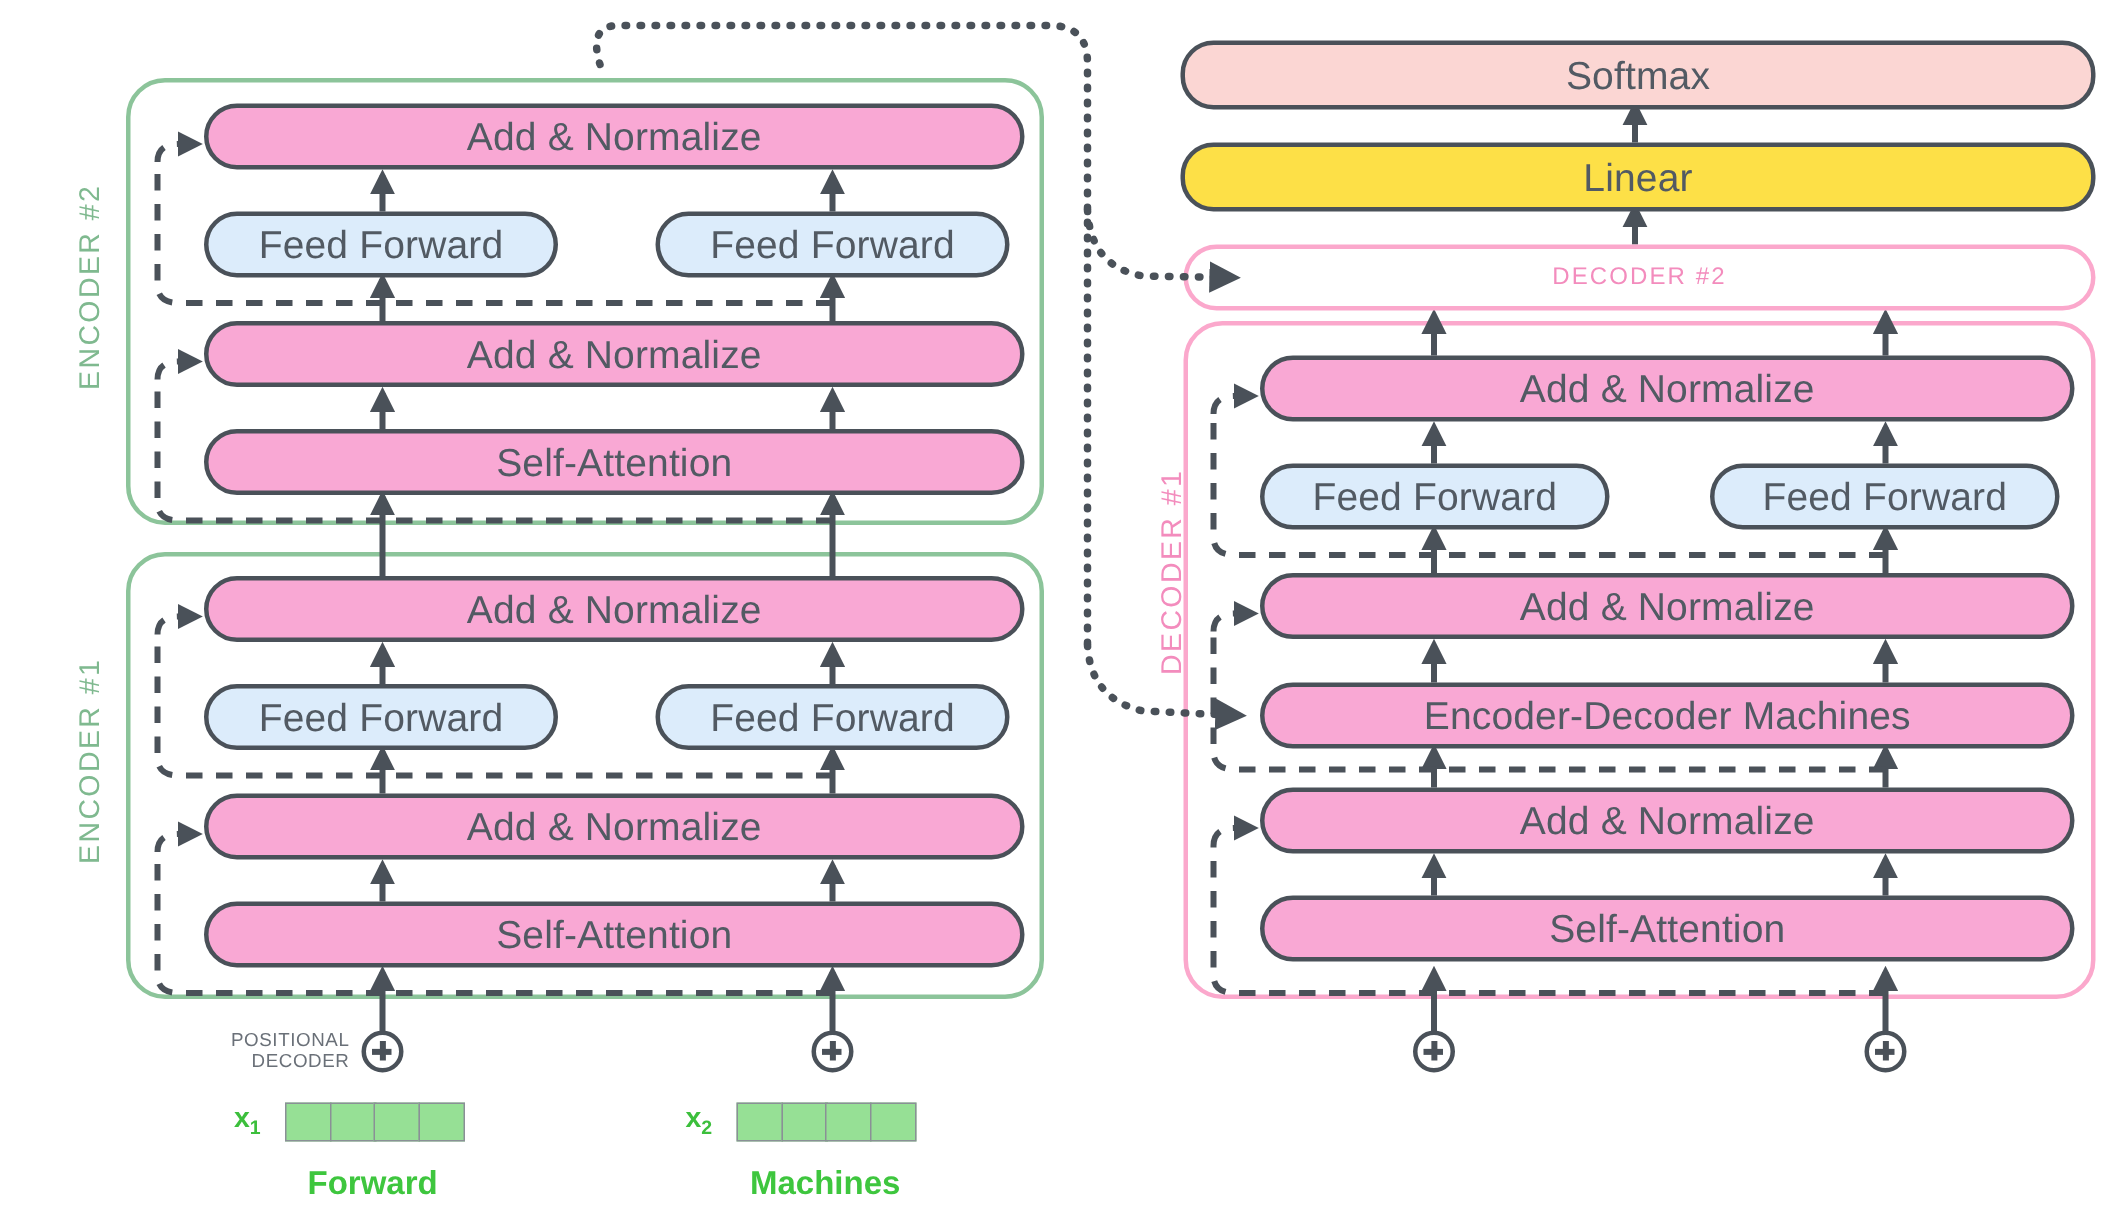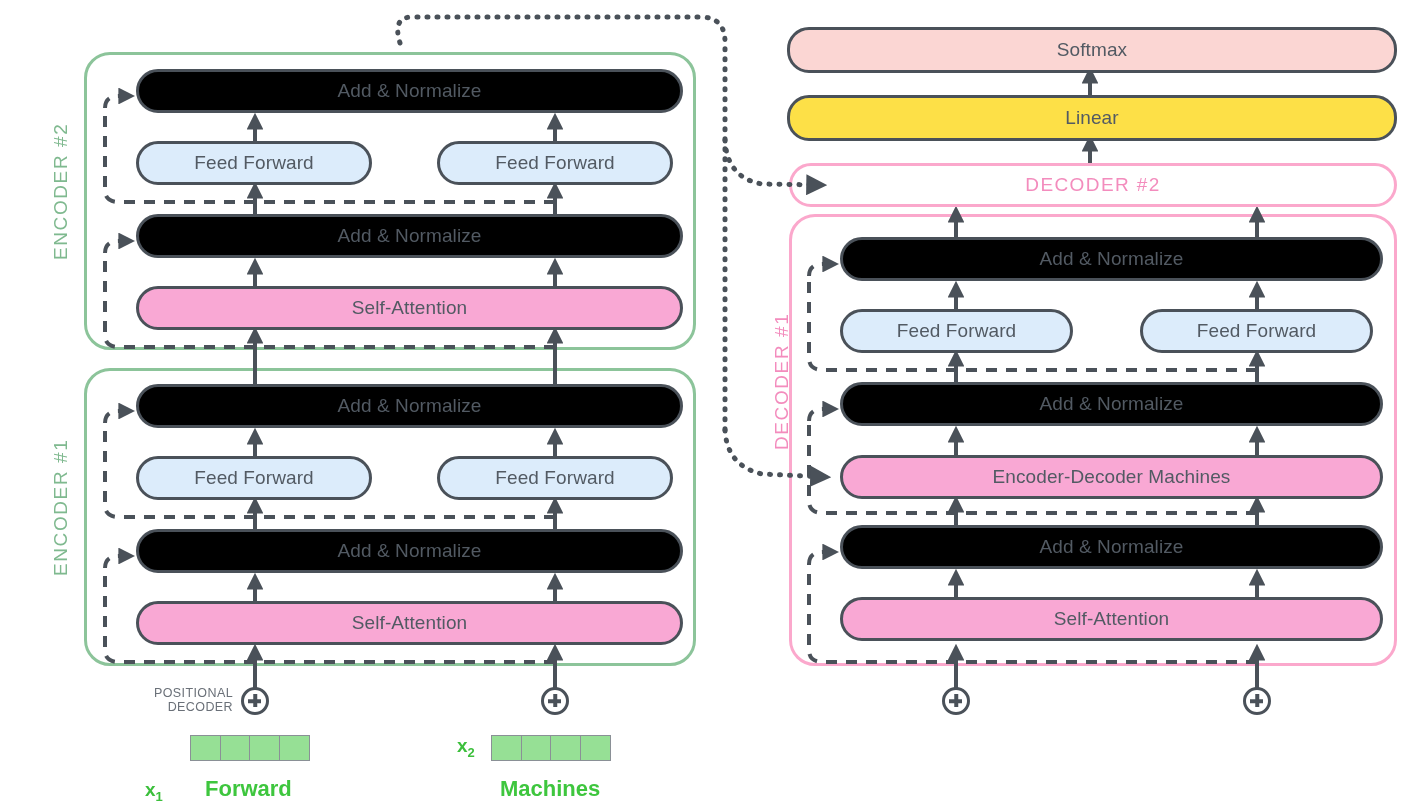--- a/index.html
+++ b/index.html
@@ -7,26 +7,26 @@
   #stage{position:relative;width:1415px;height:804px;background:#ffffff;overflow:hidden;}
 
   
   .blk{
     position:absolute;
     box-sizing:border-box;
     border:3px solid #4a5159;
     border-radius:22px;
     display:flex;align-items:center;justify-content:center;
     color:#525a63;
-    font-size:19px;
+    font-size:26px;
     letter-spacing:.1px;
     white-space:nowrap;
     z-index:4;
   }
-  .blk.green{background:#000000;}
+  .blk.green{background:#f9a8d4;}
   .blk.blue{background:#dcecfb;}
   .blk.peach{background:#f9a8d4;}
   .blk.softmax{background:#fbd6d3;}
   .blk.linear{background:#fde047;}
 
   
   .group{
     position:absolute;
     box-sizing:border-box;
     border-radius:26px;
@@ -46,21 +46,21 @@
     z-index:3;
   }
   .group-label.enc{color:#7fb98f;}
   .group-label.dec{color:#f38cbd;}
 
   
   .decbar{
     position:absolute;box-sizing:border-box;
     border:3px solid #fba8cc;border-radius:22px;background:#fff;
     display:flex;align-items:center;justify-content:center;
-    color:#f38cbd;font-size:19px;letter-spacing:1.4px;z-index:4;
+    color:#f38cbd;font-size:16px;letter-spacing:1.4px;z-index:4;
   }
 
   
   svg.layer{position:absolute;left:0;top:0;width:1415px;height:804px;overflow:visible;}
   svg.under{z-index:2;}
   svg.over{z-index:6;}
   .solid{stroke:#4a5159;stroke-width:4;fill:none;}
   .dash{stroke:#4a5159;stroke-width:4;fill:none;stroke-dasharray:11 9;stroke-linecap:butt;}
   .dot{stroke:#4a5159;stroke-width:5;fill:none;stroke-dasharray:1 9;stroke-linecap:round;}
   .ahead{fill:#4a5159;}
@@ -231,21 +231,21 @@
     <div class="cell"></div>
     <div class="cell"></div>
   </div>
   <div class="vec" style="left:491px;top:735px;">
     <div class="cell"></div>
     <div class="cell"></div>
     <div class="cell"></div>
     <div class="cell"></div>
   </div>
 
-  <div class="vlabel" style="left:145px;top:735px;margin-top:44px;">
+  <div class="vlabel" style="left:156px;top:735px;">
     <span>x</span><sub>1</sub>
   </div>
   <div class="vlabel" style="left:457px;top:735px;">
     <span>x</span><sub>2</sub>
   </div>
 
   <div class="word" style="left:205px;top:776px;">Forward</div>
   <div class="word" style="left:500px;top:776px;">Machines</div>
 
 </div>

